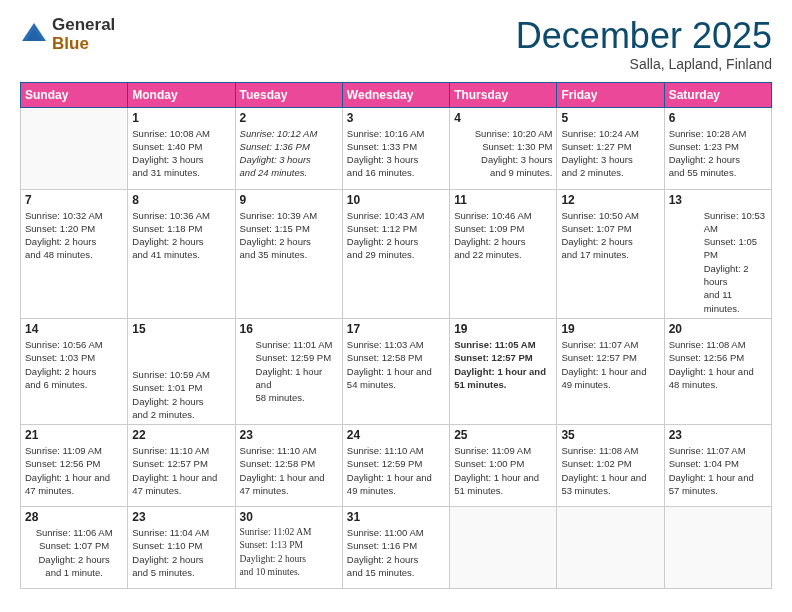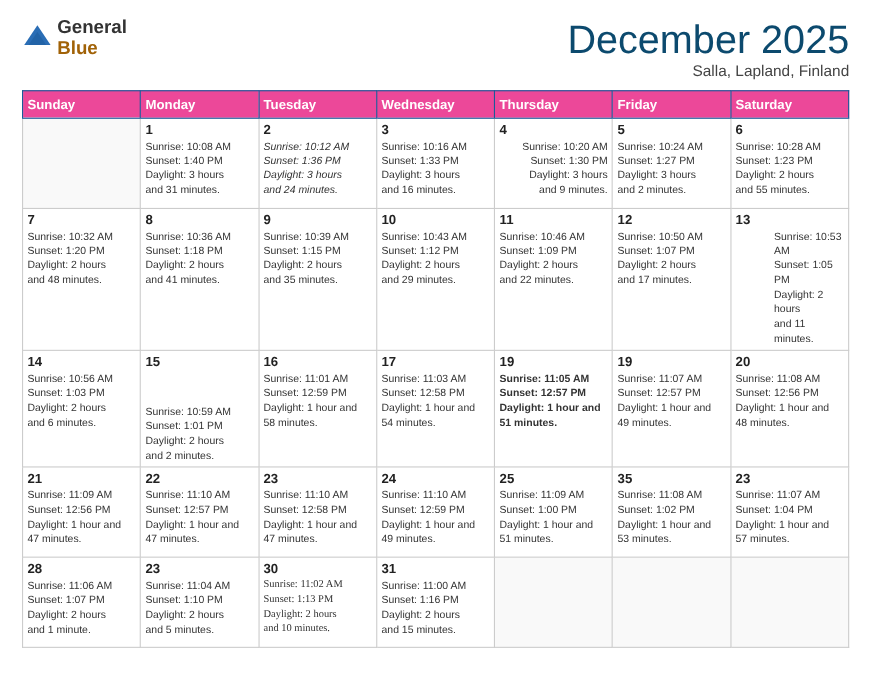--- a/index.html
+++ b/index.html
@@ -238,21 +238,21 @@
           </td>
           <td>
             <span class="day-num">15</span>
             <div class="day-info" style="white-space: pre-line; margin-top: 32px;">Sunrise: 10:59 AM
 Sunset: 1:01 PM
 Daylight: 2 hours
 and 2 minutes.</div>
           </td>
           <td>
             <span class="day-num">16</span>
-            <div class="day-info" style="white-space: pre-line;">Sunrise: 11:01 AM
+            <div class="day-info" style="white-space: pre-line; margin-left: 16px;">Sunrise: 11:01 AM
 Sunset: 12:59 PM
 Daylight: 1 hour and
 58 minutes.</div>
           </td>
           <td>
             <span class="day-num">17</span>
             <div class="day-info" style="white-space: pre-line;">Sunrise: 11:03 AM
 Sunset: 12:58 PM
 Daylight: 1 hour and
 54 minutes.</div>
@@ -326,21 +326,21 @@
             <span class="day-num">23</span>
             <div class="day-info" style="white-space: pre-line;">Sunrise: 11:07 AM
 Sunset: 1:04 PM
 Daylight: 1 hour and
 57 minutes.</div>
           </td>
         </tr>
         <tr>
           <td>
             <span class="day-num">28</span>
-            <div class="day-info" style="white-space: pre-line;">Sunrise: 11:06 AM
+            <div class="day-info" style="white-space: pre-line; text-align: center;">Sunrise: 11:06 AM
 Sunset: 1:07 PM
 Daylight: 2 hours
 and 1 minute.</div>
           </td>
           <td>
             <span class="day-num">23</span>
             <div class="day-info" style="white-space: pre-line;">Sunrise: 11:04 AM
 Sunset: 1:10 PM
 Daylight: 2 hours
 and 5 minutes.</div>

